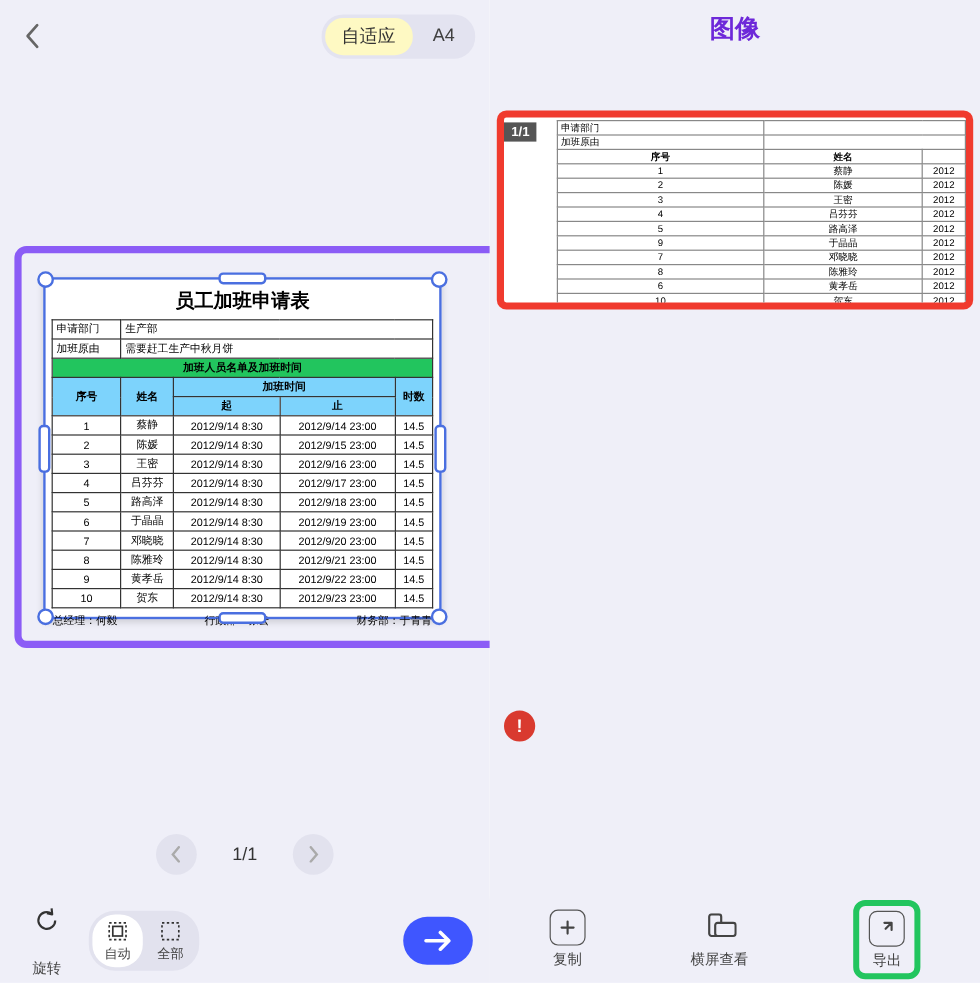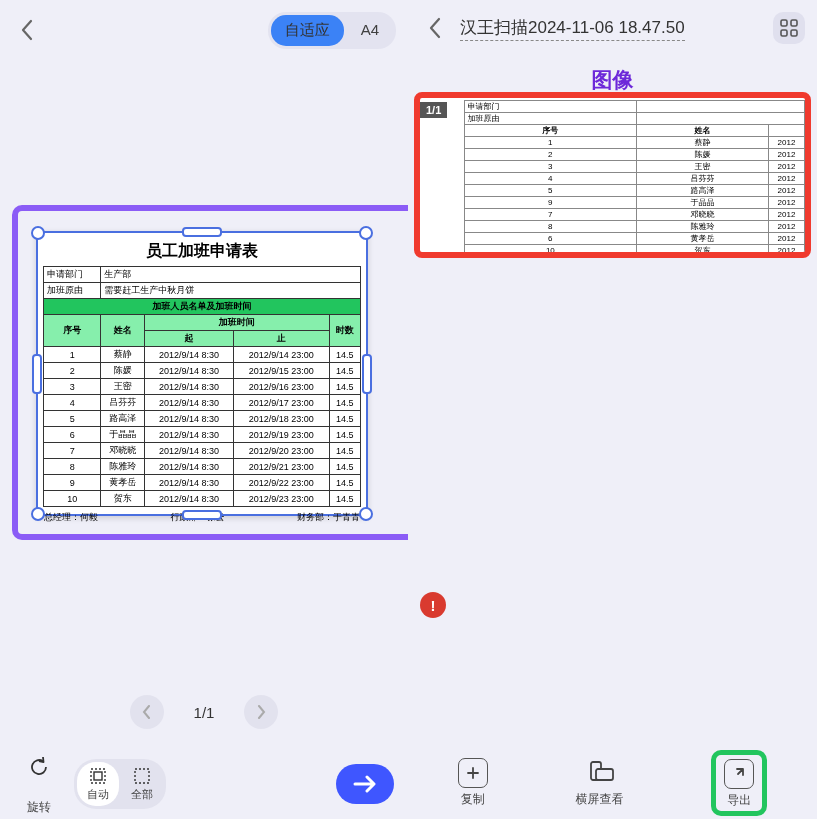--- a/index.html
+++ b/index.html
@@ -44,21 +44,21 @@
     border-radius: 18px;
     padding: 3px;
     gap: 3px;
   }
   .pill {
     padding: 6px 14px;
     border-radius: 15px;
     font-size: 15px;
     color: #404040;
   }
-  .pill.active { background: #3b82f6; color:#333; font-weight:500; }
+  .pill.active { background: #fef9c3; color:#333; font-weight:500; }
 
   .viewer-l {
     position: absolute;
     top: 205px;
     left: 12px;
     width: 456px;
     height: 335px;
     border: 6px solid #8b5cf6;
     border-radius: 10px;
   }
@@ -102,21 +102,21 @@
     font-size: 9px;
   }
   .doc-table td, .doc-table th {
     border: 1px solid #333;
     padding: 1px 2px;
     text-align: center;
     white-space: nowrap;
     overflow: hidden;
   }
   .doc-table .left { text-align: left; padding-left:3px; }
-  .doc-table th { font-weight: 600; background:#86efac; }
+  .doc-table th { font-weight: 600; background:#7dd3fc; }
   .doc-table .span-title td { background:#22c55e; font-weight:600;}
   .doc-footer {
     font-size: 9px;
     padding: 4px 6px 0;
     display:flex; justify-content: space-between;
   }
 
   .pager-l {
     position: absolute;
     bottom: 85px;
@@ -429,37 +429,20 @@
       </div>
       <div class="go-btn">
         <svg width="24" height="18" viewBox="0 0 24 18">
             <path d="M2 9 H20 M14 2 L21 9 L14 16" stroke="#fff" stroke-width="3" fill="none" stroke-linecap="round" stroke-linejoin="round"></path>
           </svg>
       </div>
     </div>
   </div>
 
   <div class="pane pane-right">
-    <div class="top-bar-r">
-      <div class="back-chevron">
-        <svg width="14" height="22" viewBox="0 0 14 22">
-            <path d="M11 2 L3 11 L11 20" stroke="#666" stroke-width="2.2" fill="none" stroke-linecap="round" stroke-linejoin="round"></path>
-          </svg>
-      </div>
-      <div class="title-r">汉王扫描2024-11-06 18.47.50</div>
-      <div class="flex-spacer"></div>
-      <div class="grid-icon">
-        <svg width="18" height="18" viewBox="0 0 18 18">
-            <rect x="1" y="1" width="6" height="6" rx="1.5" fill="none" stroke="#555" stroke-width="1.6"></rect>
-            <rect x="11" y="1" width="6" height="6" rx="1.5" fill="none" stroke="#555" stroke-width="1.6"></rect>
-            <rect x="1" y="11" width="6" height="6" rx="1.5" fill="none" stroke="#555" stroke-width="1.6"></rect>
-            <rect x="11" y="11" width="6" height="6" rx="1.5" fill="none" stroke="#555" stroke-width="1.6"></rect>
-          </svg>
-      </div>
-    </div>
 
     <div class="tabs-r">
       <div class="tab-r">图像</div>
     </div>
 
     <div class="result-r">
       <div class="page-badge">1/1</div>
       <table class="excel-table">
         <tbody>
             <tr>

